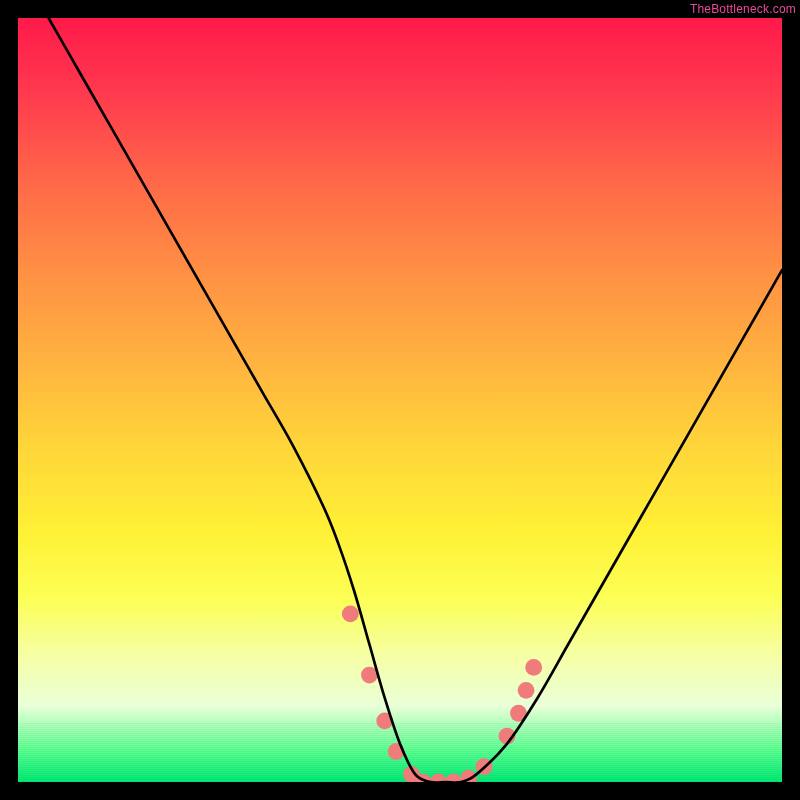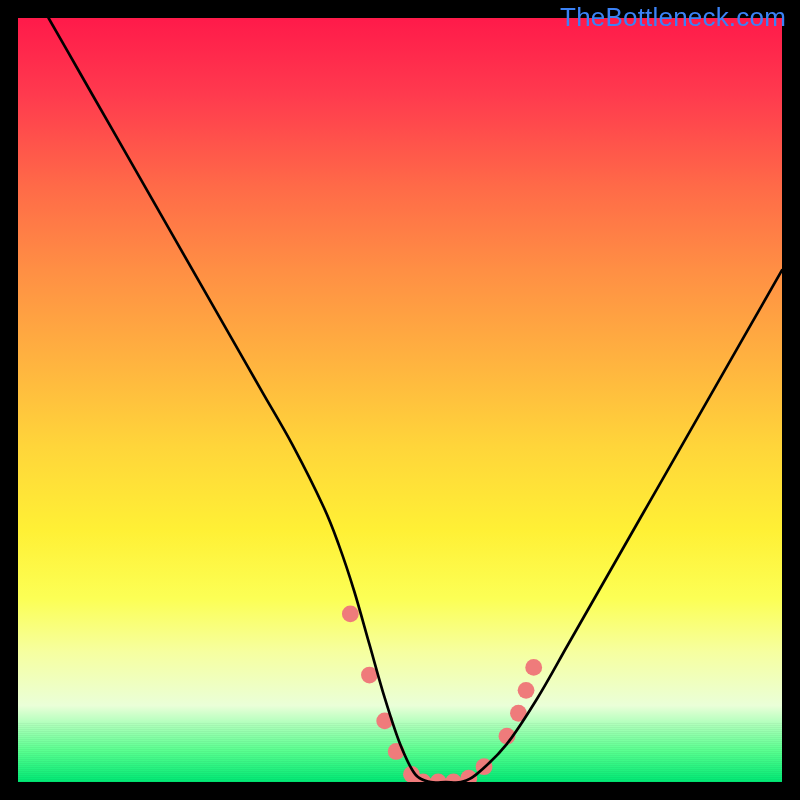--- a/index.html
+++ b/index.html
@@ -57,23 +57,23 @@
       rgba(0, 200, 100, 0.0) 0px,
       rgba(0, 200, 100, 0.0) 1px,
       rgba(0, 0, 0, 0.04) 1px,
       rgba(0, 0, 0, 0.04) 2px
     );
     pointer-events: none;
   }
   .watermark {
     position: absolute;
     top: 2px;
-    right: 14px;
-    color: #3b82f6;
-    font-size: 26px;
+    right: 4px;
+    color: #ec4899;
+    font-size: 12px;
     font-weight: 500;
     letter-spacing: 0.2px;
     user-select: none;
   }
   svg {
     position: absolute;
     inset: 0;
   }
 </style>
 </head>

